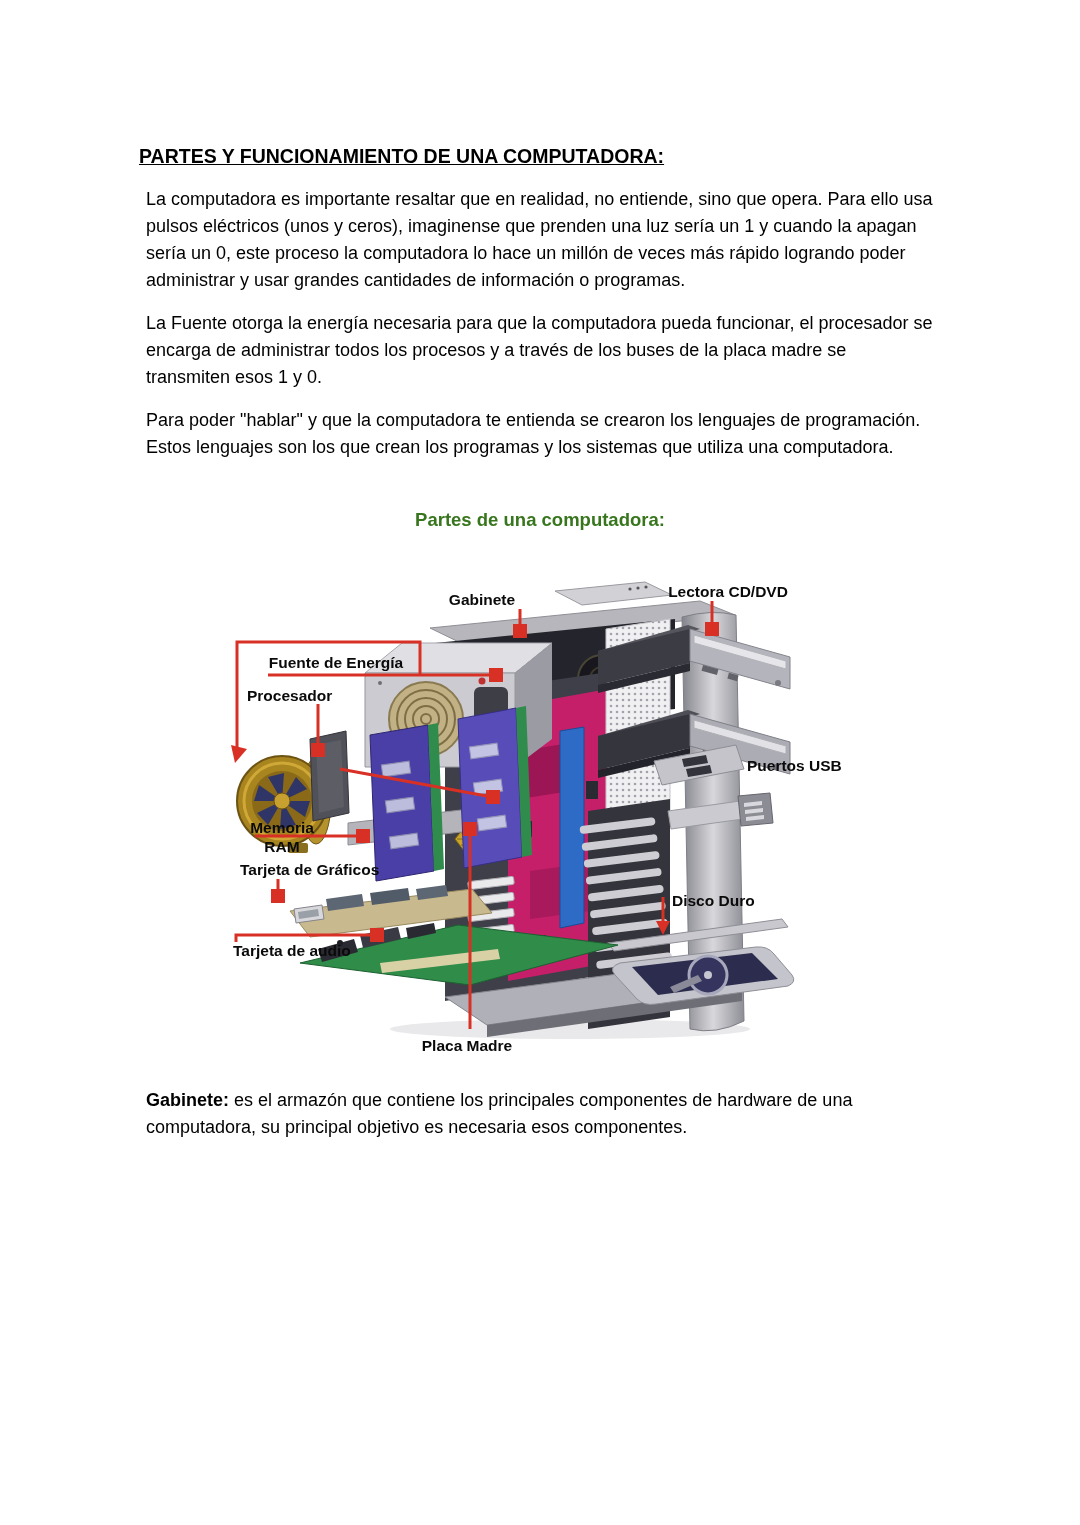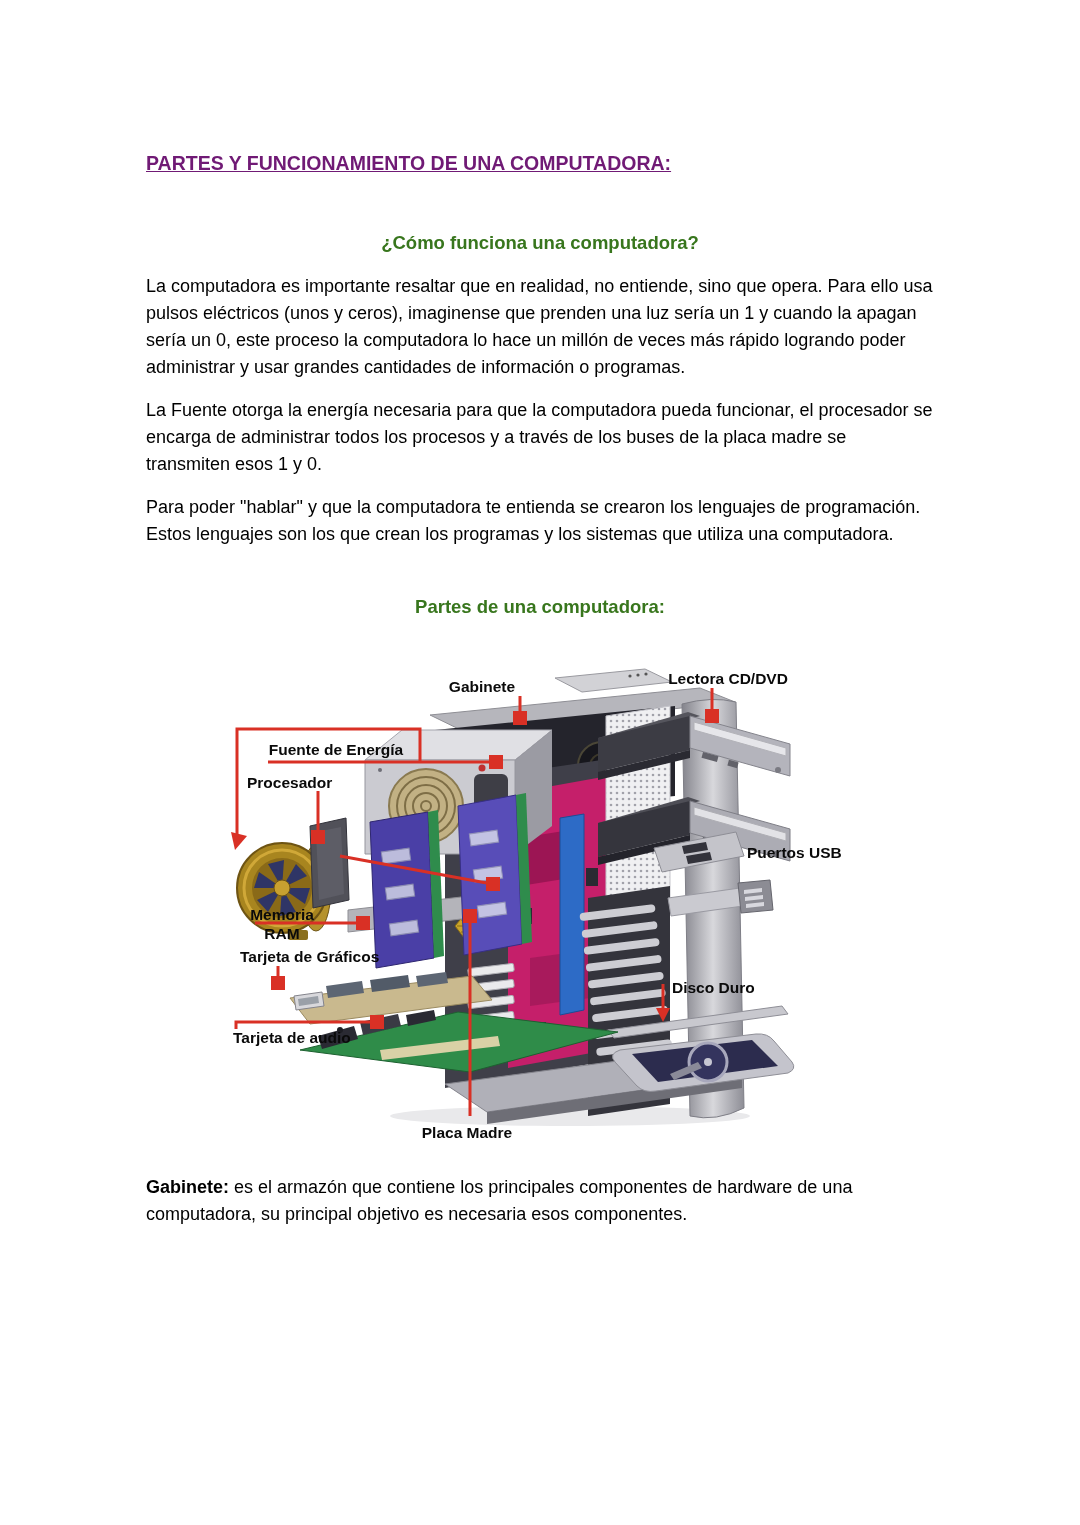--- a/index.html
+++ b/index.html
@@ -2,23 +2,23 @@
 <html><head>
 <meta charset="utf-8">
 <style>
   html,body { margin:0; padding:0; background:#ffffff; }
   body {
     width:1080px; height:1525px; overflow:hidden;
     font-family:"Liberation Sans", sans-serif; color:#000;
   }
   .doc { padding:0 130px; width:820px; }
   .title {
-    margin:16px; padding-top:133px;
+    margin:9px; padding-top:133px;
     font-size:19.5px; line-height:28px; font-weight:bold;
-    color:#701a75; text-decoration:underline;
+    color:#000000; text-decoration:underline;
   }
   .gh {
     margin:0; font-size:18.5px; line-height:28px; font-weight:bold;
     color:#38761D; text-align:center;
   }
   .gh1 { margin-top:52px; }
   .gh2 { margin-top:45px; }
   p.body-par { margin:16px; font-size:18px; line-height:27px; }
   .p1 { margin-top:47px; }
   .p2 { margin-top:27px; }
@@ -31,21 +31,20 @@
     font-weight:bold; font-size:15.5px; fill:#0a0a0a;
   }
 </style>
 </head>
 <body>
 
 <div class="doc">
 
   <h1 class="title">PARTES Y FUNCIONAMIENTO DE UNA COMPUTADORA:</h1>
 
-  <h2 class="gh gh1">¿Cómo funciona una computadora?</h2>
 
   <p class="body-par p1">La computadora es importante resaltar que en realidad, no entiende, sino que opera. Para ello usa pulsos eléctricos (unos y ceros), imaginense que prenden una luz sería un 1 y cuando la apagan sería un 0, este proceso la computadora lo hace un millón de veces más rápido logrando poder administrar y usar grandes cantidades de información o programas.</p>
 
   <p class="body-par p2">La Fuente otorga la energía necesaria para que la computadora pueda funcionar, el procesador se encarga de administrar todos los procesos y a través de los buses de la placa madre se transmiten esos 1 y 0.</p>
 
   <p class="body-par p3">Para poder "hablar" y que la computadora te entienda se crearon los lenguajes de programación. Estos lenguajes son los que crean los programas y los sistemas que utiliza una computadora.</p>
 
   <h2 class="gh gh2">Partes de una computadora:</h2>
 
   <figure class="diagram">

